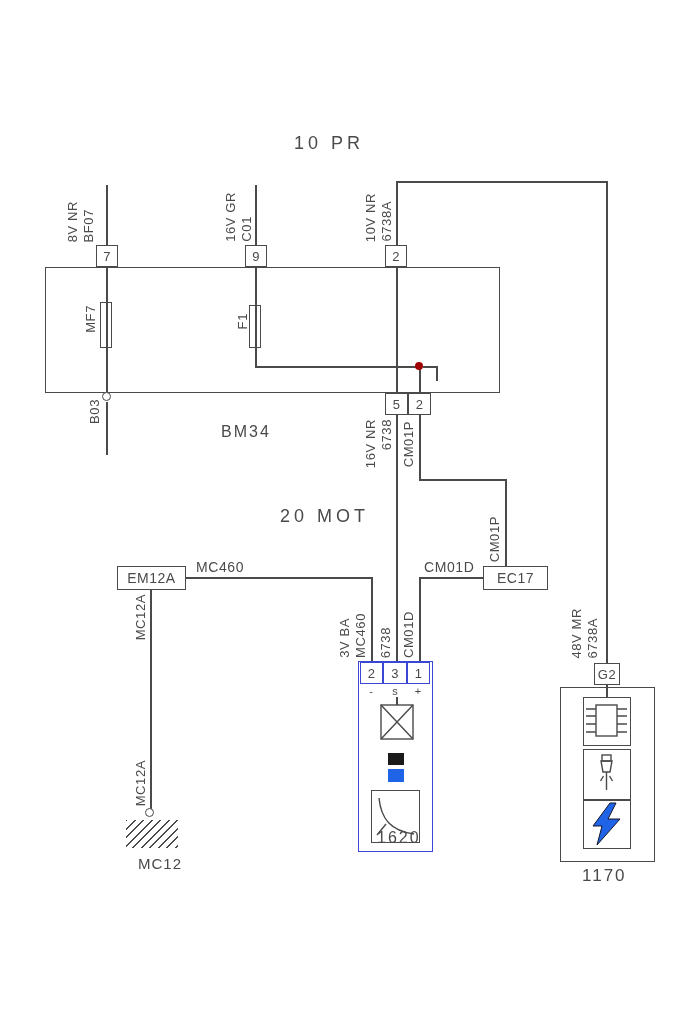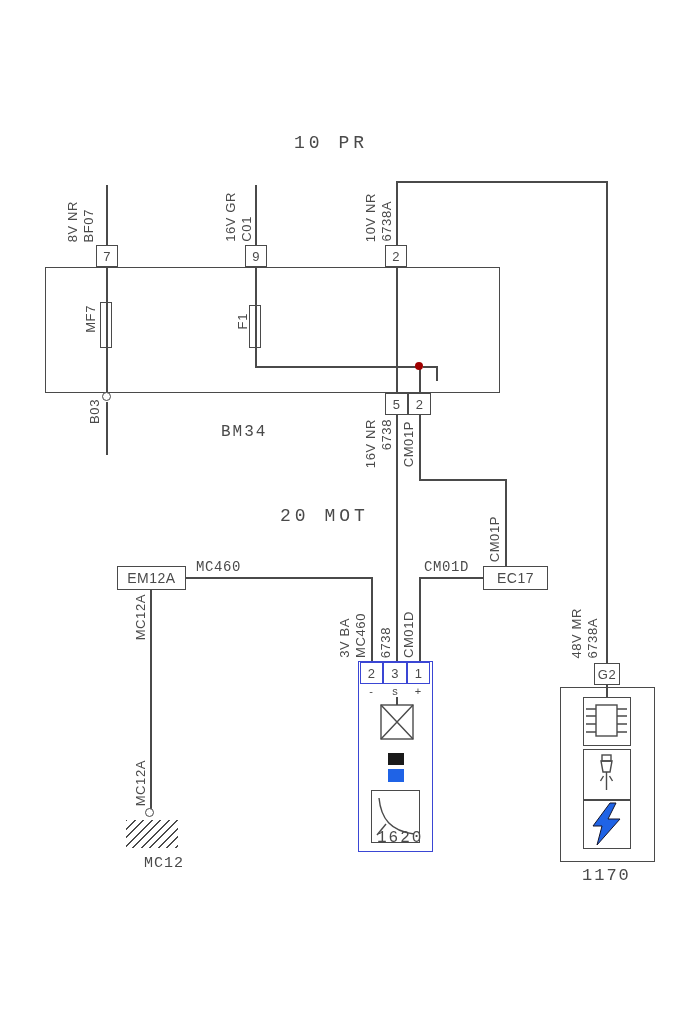--- a/index.html
+++ b/index.html
@@ -6,21 +6,21 @@
   html, body { background: #ffffff; }
   body { font-family: "Liberation Sans", sans-serif; }
   #canvas { position: relative; width: 700px; height: 1020px; background: #fff; color: var(--text); overflow: hidden; }
   .hline, .vline { position: absolute; background: var(--line); }
   .hline { height: 1.5px; }
   .vline { width: 1.5px; }
   .box { position: absolute; border: 1.4px solid var(--line); background: transparent; }
   .pinbox { position: absolute; border: 1.4px solid var(--line); background: #fff; display: flex; align-items: center; justify-content: center; font-size: 13px; letter-spacing: 0.5px; color: var(--text); }
   .blue { border-color: var(--blue) !important; }
   .vlabel { position: absolute; writing-mode: vertical-rl; transform: rotate(180deg); font-size: 13px; letter-spacing: 0.6px; white-space: nowrap; line-height: 1.1; color: var(--text); }
-  .hlabel { position: absolute; font-size: 13px; letter-spacing: 0.6px; white-space: nowrap; color: var(--text); font-family: Liberation Mono, monospace; }
+  .hlabel { position: absolute; font-size: 13px; letter-spacing: 0.6px; white-space: nowrap; color: var(--text); }
   .title { font-size: 18px; letter-spacing: 4px; }
   .complabel { font-size: 16px; letter-spacing: 2px; }
   .circle { position: absolute; border: 1.4px solid var(--line); border-radius: 50%; background: #fff; }
   .dot { position: absolute; border-radius: 50%; background: var(--red); }
   .hatch { position: absolute; background: repeating-linear-gradient(135deg, var(--line) 0px, var(--line) 1.4px, transparent 1.4px, transparent 6px); }
   svg.icon { position: absolute; display: block; }
   .stroke { stroke: var(--line); fill: none; stroke-width: 1.4; }
   .mark { position: absolute; font-size: 11px; width: 14px; text-align: center; color: var(--text); }
 </style>
 </head>
@@ -142,21 +142,21 @@
     <svg class="icon" style="left:0;top:0" width="45" height="46" viewBox="0 0 45 46">
       <path d="M26 2 L9 25 H18 L13 44 L36 18 H24 L32 2 Z" style="fill:var(--icon_blue);stroke:#15152a;stroke-width:1"></path>
     </svg>
   </div>
 
   <div class="hlabel title" style="left:294px;top:133px">10 PR</div>
   <div class="hlabel title" style="left:280px;top:506px">20 MOT</div>
   <div class="hlabel" style="left:221px;top:423px;font-size:16px;letter-spacing:2px">BM34</div>
   <div class="hlabel" style="left:196px;top:559px;font-size:14px">MC460</div>
   <div class="hlabel" style="left:424px;top:559px;font-size:14px">CM01D</div>
-  <div class="hlabel" style="left:144px;top:855px;font-size:15px;letter-spacing:1px">MC12</div>
+  <div class="hlabel" style="left:138px;top:855px;font-size:15px;letter-spacing:1px">MC12</div>
   <div class="hlabel complabel" style="left:377px;top:829px">1620</div>
   <div class="hlabel complabel" style="left:582px;top:866px;font-size:17px">1170</div>
 
   <div class="vlabel" style="left:66px;bottom:778px">8V NR</div>
   <div class="vlabel" style="left:82px;bottom:778px">BF07</div>
   <div class="vlabel" style="left:224px;bottom:778px">16V GR</div>
   <div class="vlabel" style="left:240px;bottom:778px">C01</div>
   <div class="vlabel" style="left:364px;bottom:778px">10V NR</div>
   <div class="vlabel" style="left:380px;bottom:778px">6738A</div>
 

